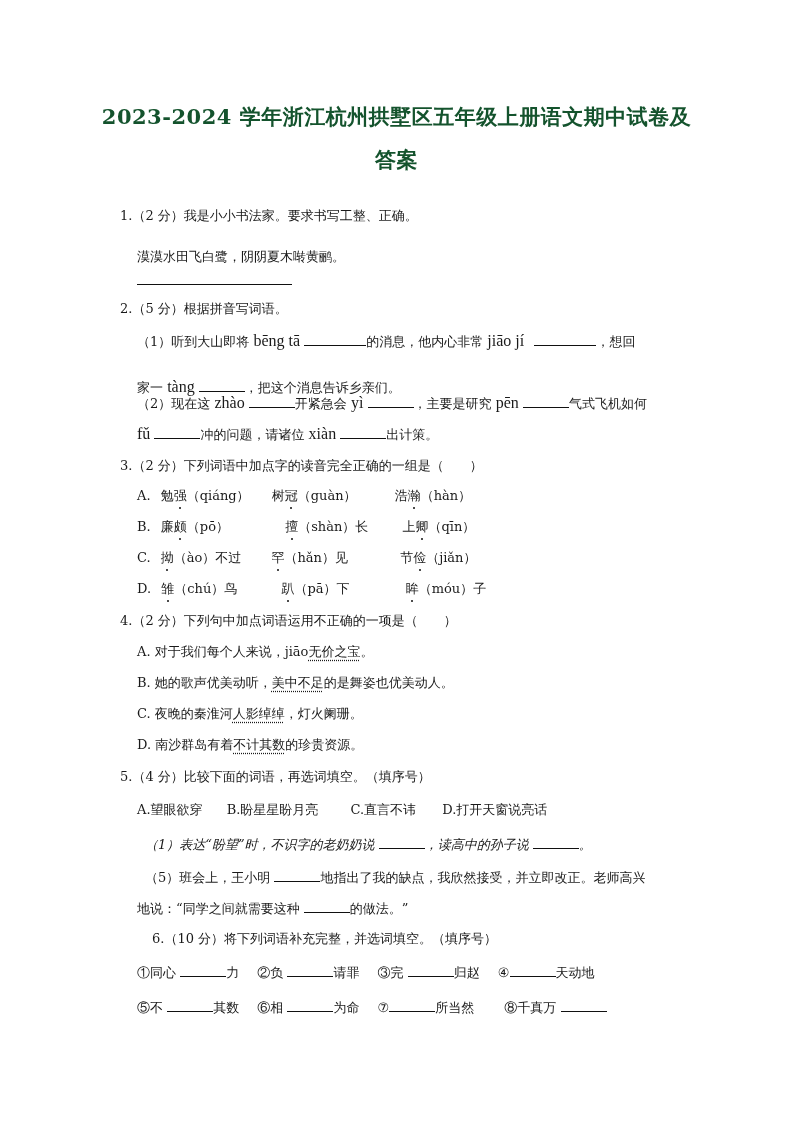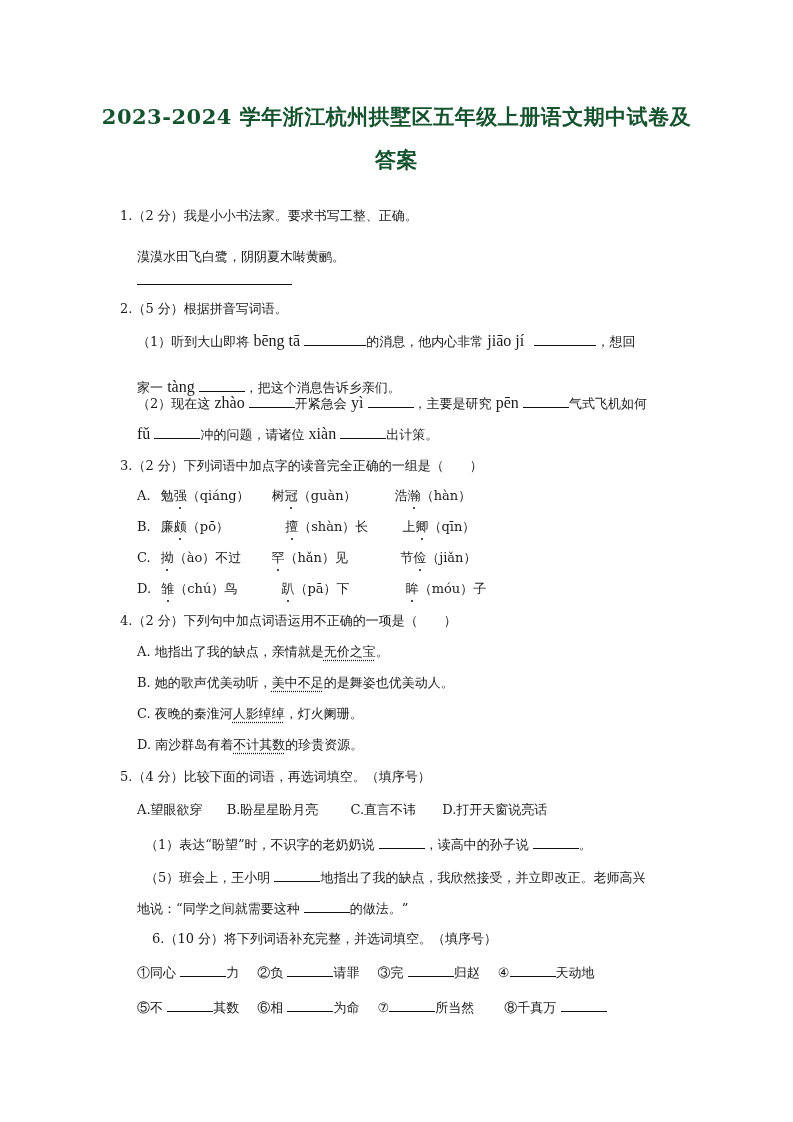--- a/index.html
+++ b/index.html
@@ -93,21 +93,21 @@
   <div class="line indent" style="top:580px;">
     <span>D.</span>
     <span class="sp" style="width:6px"></span><span class="dot">雏</span><span>（chú）鸟</span>
     <span class="sp" style="width:40px"></span><span class="dot">趴</span><span>（pā）下</span>
     <span class="sp" style="width:52px"></span><span class="dot">眸</span><span>（móu）子</span>
   </div>
 
   <div class="line" style="top:612px;">4.（2 分）下列句中加点词语运用不正确的一项是（　　）</div>
   <div class="line indent" style="top:643px;">
     <span>A.</span>
-    <span>地指出了我的缺点，亲情就是</span><span class="dot-word" style="text-decoration: underline dotted; text-underline-offset:4px;">无价之宝</span><span>。</span>
+    <span>对于我们每个人来说，jiāo</span><span class="dot-word" style="text-decoration: underline dotted; text-underline-offset:4px;">无价之宝</span><span>。</span>
   </div>
   <div class="line indent" style="top:674px;">
     <span>B.</span>
     <span>她的歌声优美动听，</span><span style="text-decoration: underline dotted; text-underline-offset:4px;">美中不足</span><span>的是舞姿也优美动人。</span>
   </div>
   <div class="line indent" style="top:705px;">
     <span>C.</span>
     <span>夜晚的秦淮河</span><span style="text-decoration: underline dotted; text-underline-offset:4px;">人影绰绰</span><span>，灯火阑珊。</span>
   </div>
   <div class="line indent" style="top:736px;">
@@ -115,21 +115,21 @@
     <span>南沙群岛有着</span><span style="text-decoration: underline dotted; text-underline-offset:4px;">不计其数</span><span>的珍贵资源。</span>
   </div>
 
   <div class="line" style="top:768px;">5.（4 分）比较下面的词语，再选词填空。（填序号）</div>
   <div class="line indent" style="top:801px;">
     <span>A.望眼欲穿</span>
     <span class="sp" style="width:20px"></span><span>B.盼星星盼月亮</span>
     <span class="sp" style="width:28px"></span><span>C.直言不讳</span>
     <span class="sp" style="width:22px"></span><span>D.打开天窗说亮话</span>
   </div>
-  <div class="line" style="top:835px;left:145px;">
+  <div class="line" style="top:835px;left:145px;font-style:italic;">
     <span>（1）表达“盼望”时，不识字的老奶奶说</span>
     <span class="blank" style="width:46px;"></span><span>，读高中的孙子说</span>
     <span class="blank" style="width:46px;"></span><span>。</span>
   </div>
   <div class="line" style="top:868px;left:145px;">
     <span>（5）班会上，王小明</span>
     <span class="blank" style="width:46px;"></span><span>地指出了我的缺点，我欣然接受，并立即改正。老师高兴</span>
   </div>
   <div class="line" style="top:899px;left:137px;">
     <span>地说：“同学之间就需要这种</span>

